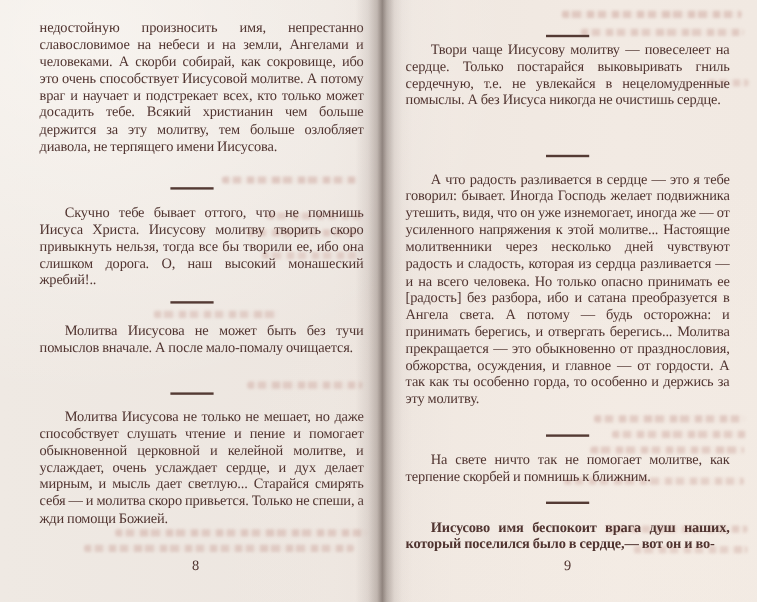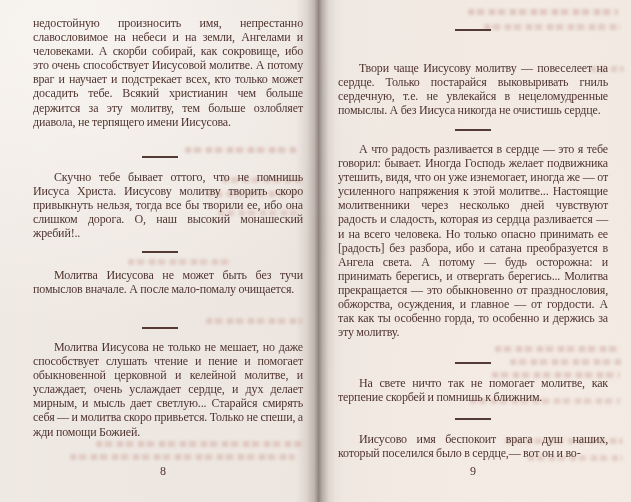--- a/index.html
+++ b/index.html
@@ -112,30 +112,30 @@
     <p class="page-text indent" style="left:33px; top:340px;">Молитва Иисусова не только не мешает, но даже способствует слушать чтение и пение и помогает обыкновенной церковной и келейной молитве, и услаждает, очень услаждает сердце, и дух делает мирным, и мысль дает светлую... Старайся смирять себя — и молитва скоро привьется. Только не спеши, а жди помощи Божией.</p>
 
     <div class="page-number" style="left:28px; top:464px;">8</div>
   </div>
 
   <div class="spine"></div>
 
   <div>
     <div class="separator" style="left:455px; top:29px;"></div>
 
-    <p class="page-text indent" style="left:338px; top:61px;">Твори чаще Иисусову молитву — повеселеет на сердце. Только постарайся выковыривать гниль сердечную, т.е. не увлекайся в нецеломудренные помыслы. А без Иисуса никогда не очистишь сердце.</p>
+    <p class="page-text indent" style="left:338px; top:34px;">Твори чаще Иисусову молитву — повеселеет на сердце. Только постарайся выковыривать гниль сердечную, т.е. не увлекайся в нецеломудренные помыслы. А без Иисуса никогда не очистишь сердце.</p>
 
     <div class="separator" style="left:455px; top:129px;"></div>
 
     <p class="page-text indent" style="left:338px; top:142px;">А что радость разливается в сердце — это я тебе говорил: бывает. Иногда Господь желает подвижника утешить, видя, что он уже изнемогает, иногда же — от усиленного напряжения к этой молитве... Настоящие молитвенники через несколько дней чувствуют радость и сладость, которая из сердца разливается — и на всего человека. Но только опасно принимать ее [радость] без разбора, ибо и сатана преобразуется в Ангела света. А потому — будь осторожна: и принимать берегись, и отвергать берегись... Молитва прекращается — это обыкновенно от празднословия, обжорства, осуждения, и главное — от гордости. А так как ты особенно горда, то особенно и держись за эту молитву.</p>
 
     <div class="separator" style="left:455px; top:362px;"></div>
 
     <p class="page-text indent" style="left:338px; top:376px;">На свете ничто так не помогает молитве, как терпение скорбей и помнишь к ближним.</p>
 
     <div class="separator" style="left:455px; top:418px;"></div>
 
-    <p class="page-text indent" style="left:338px; top:432px;">Иисусово имя беспокоит врага душ наших, который поселился было в сердце,— вот он и во-</p>
+    <p class="page-text indent" style="left:338px; top:432px;font-weight:bold;">Иисусово имя беспокоит врага душ наших, который поселился было в сердце,— вот он и во-</p>
 
     <div class="page-number" style="left:338px; top:464px;">9</div>
   </div>
 
 </div>
 
 </body></html>

